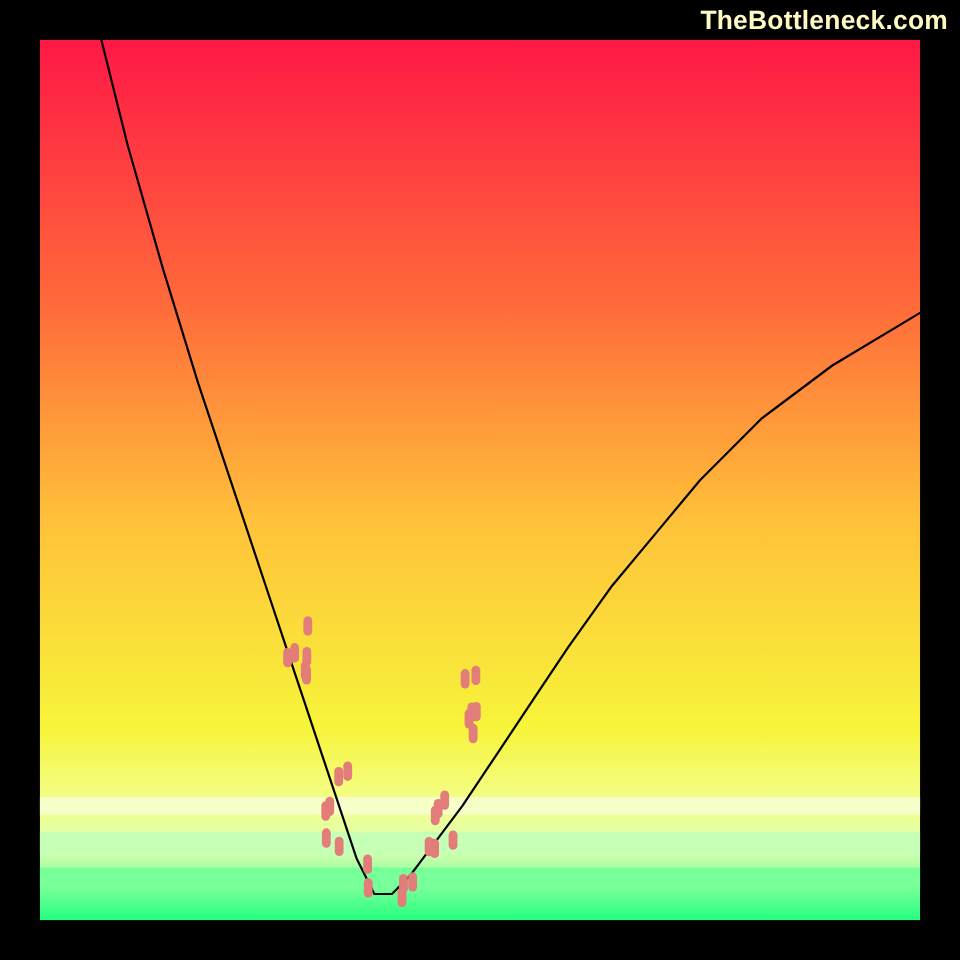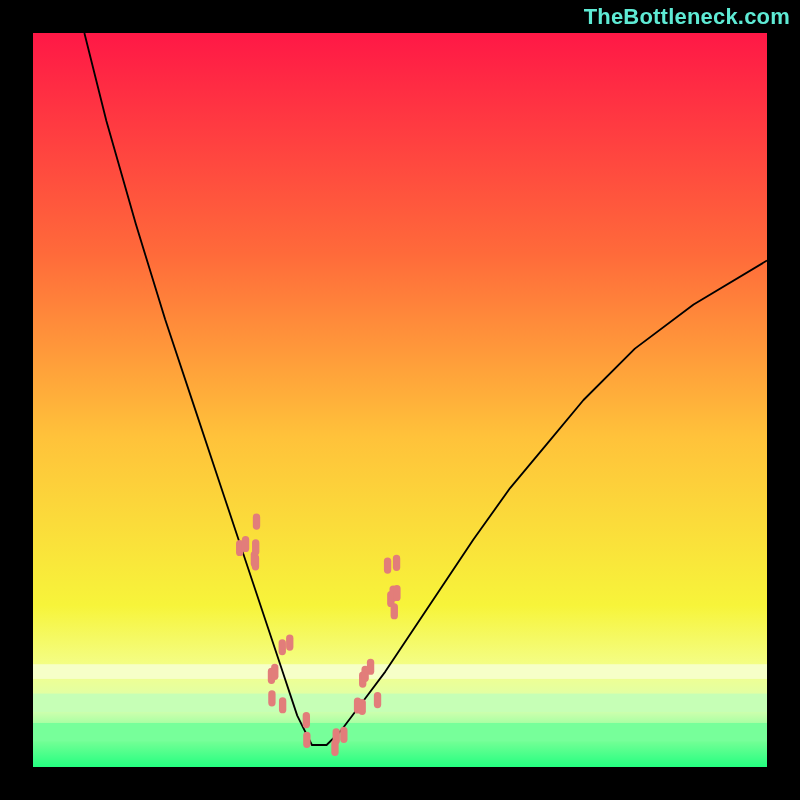--- a/index.html
+++ b/index.html
@@ -16,21 +16,21 @@
     width: 800px;
     height: 800px;
     background: #000;
   }
   .watermark {
     position: absolute;
     top: 4px;
     right: 10px;
     font-size: 22px;
     font-weight: 600;
-    color: #5eead4;
+    color: #fef9c3;
     letter-spacing: 0.2px;
   }
   .plot-area {
     position: absolute;
     left: 33px;
     top: 33px;
     width: 734px;
     height: 734px;
     overflow: hidden;
   }

